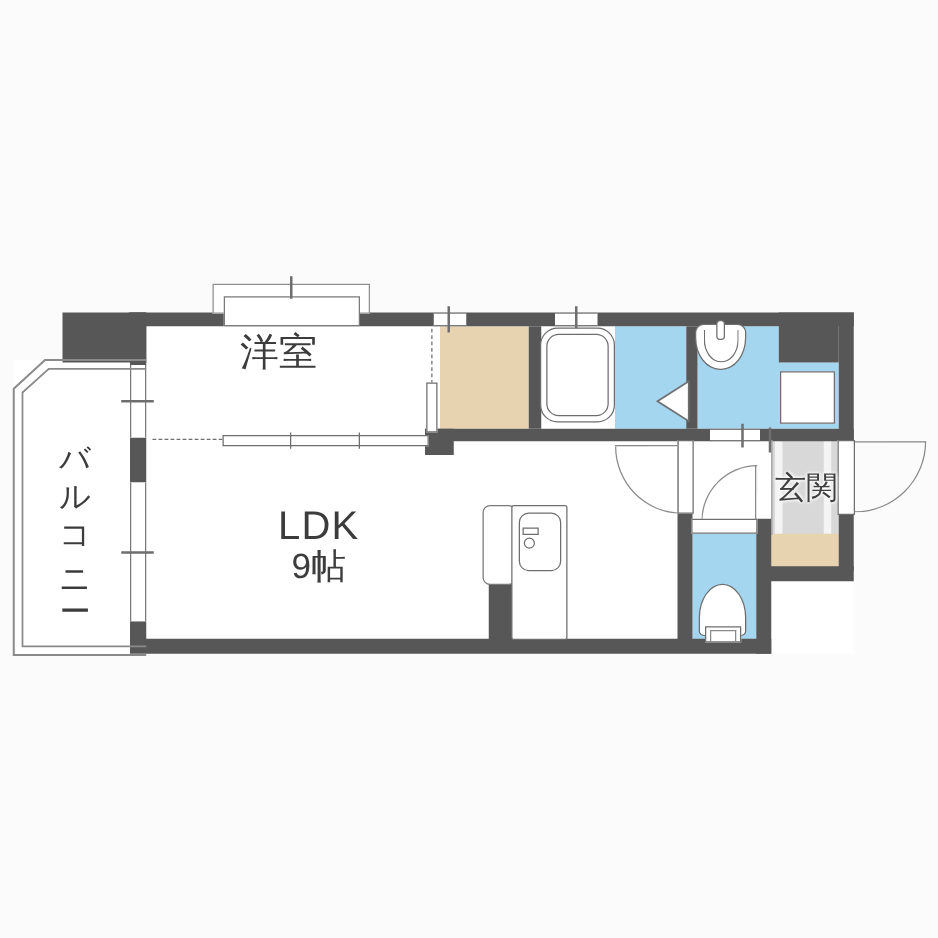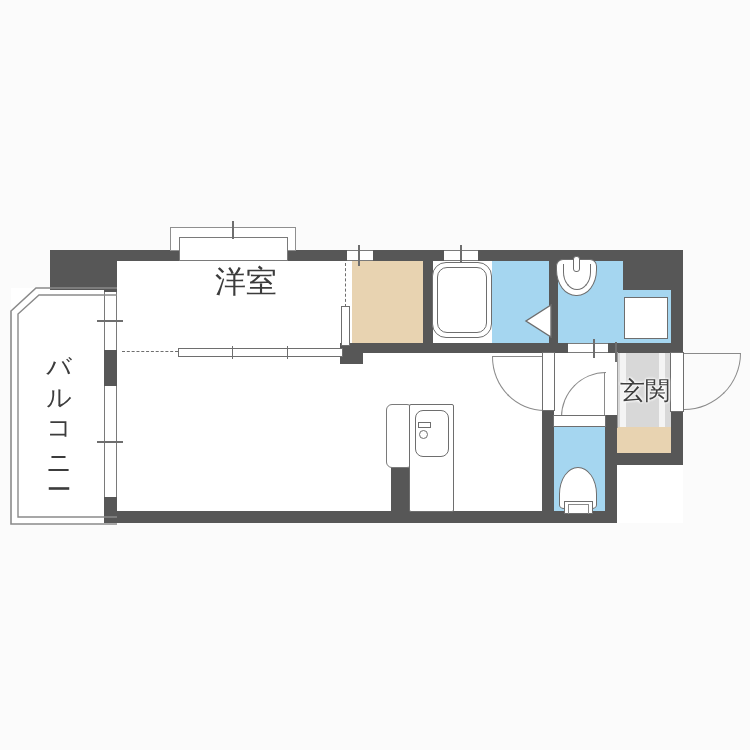--- a/index.html
+++ b/index.html
@@ -118,24 +118,26 @@
   <div class="ln" style="left:684px;top:353px;width:57px;height:1.3px;background:#8a8a8a;"></div>
   <div class="arc arc-br" style="left:684px;top:353px;width:57px;height:57px;"></div>
   <div class="leaf" style="left:670px;top:352px;width:14px;height:60px;"></div>
 
   <svg class="svg-layer" width="750" height="750" viewBox="0 0 750 750">
     <polyline points="117,288 36,288 11,311 11,524 117,524" fill="none" stroke="#8a8a8a" stroke-width="1.6"></polyline>
     <polyline points="117,295 39,295 18,314 18,517 117,517" fill="none" stroke="#8a8a8a" stroke-width="1.4"></polyline>
     <polygon points="551,305 551,337 526,321" fill="#ffffff" stroke="#6e6e6e" stroke-width="1.4"></polygon>
   </svg>
 
-  <div class="room-label" style="left:176px;top:266px;width:140px;">
+  <div class="room-label" style="left:153px;top:266px;width:140px;">
     <div style="font-size:31px;">洋室</div>
   </div>
 
   <div class="room-label" style="left:185px;top:404px;width:140px;">
+    <div style="font-size:32px;letter-spacing:1px;">LDK</div>
+    <div style="font-size:28px;">9帖</div>
   </div>
 
   <div class="room-label" style="left:46px;top:320px;height:180px;writing-mode:vertical-rl;font-size:25px;letter-spacing:6px;">バルコニー</div>
 
   <div class="room-label" style="left:616px;top:377px;width:58px;font-size:25px;color:#3f3f3f;text-shadow:0 0 3px #fff,0 0 3px #fff,0 0 3px #fff;">玄関</div>
 
 </div>
 
 </body></html>

